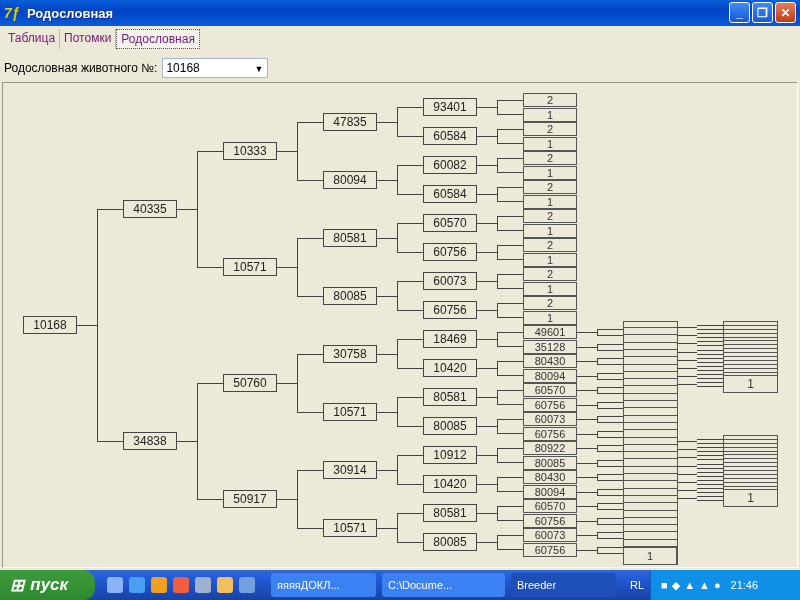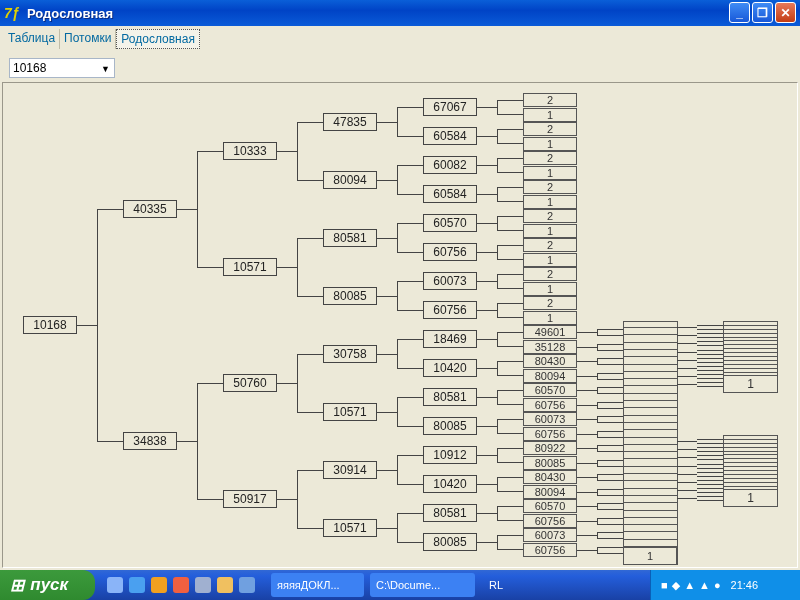--- a/index.html
+++ b/index.html
@@ -4,21 +4,21 @@
 <style>
   * { box-sizing: border-box; margin: 0; padding: 0; }
   body { width: 800px; height: 600px; overflow: hidden; background: #ece9d8; font-family: "Liberation Sans", sans-serif; position: relative; }
   .titlebar { position: absolute; left: 0; top: 0; width: 800px; height: 26px; background: linear-gradient(#0a5fd8, #0043c6 40%, #0a5bd8); display: flex; align-items: center; }
   .titlebar .app-icon { width: 18px; height: 16px; margin-left: 4px; color: #e0d000; font-weight: bold; font-size: 14px; font-style: italic; line-height: 16px; }
   .titlebar .title { color: #fff; font-weight: bold; font-size: 13px; margin-left: 5px; text-shadow: 1px 1px #0a2a80; }
   .tb-btns { position: absolute; right: 4px; top: 2px; display: flex; gap: 2px; }
   .tb-btn { width: 21px; height: 21px; border: 1px solid #fff; border-radius: 3px; background: linear-gradient(#3f8cf5, #1858d8); color: #fff; font-size: 12px; font-weight: bold; display: flex; align-items: center; justify-content: center; }
   .tb-btn.close { background: linear-gradient(#e87a5a, #c33c14); }
   .tabs { position: absolute; left: 4px; top: 29px; height: 20px; display: flex; font-size: 12px; }
-  .tab { padding: 2px 4px; color: #0369a1; border-right: 1px solid #c0bca8; }
+  .tab { padding: 2px 4px; color: #701a75; border-right: 1px solid #c0bca8; }
   .tab.active { border: 1px dotted #555; background: #f4f3ea; }
   .selector { position: absolute; left: 4px; top: 58px; display: flex; align-items: center; font-size: 12px; }
   .combo { margin-left: 5px; width: 106px; height: 20px; background: #fff; border: 1px solid #a8b6c8; display: flex; align-items: center; padding-left: 3px; position: relative; }
   .combo .arrow { position: absolute; right: 4px; top: 5px; font-size: 9px; }
   .panel { position: absolute; left: 2px; top: 82px; width: 796px; height: 486px; border: 1px solid #9a978a; border-right-color: #fff; border-bottom-color: #fff; }
   .node { position: absolute; width: 54px; height: 18px; border: 1px solid #444; background: #ece9d8; font-size: 12px; text-align: center; line-height: 16px; color: #222; }
   .cell { position: absolute; width: 54px; height: 14px; border: 1px solid #555; background: #ece9d8; font-size: 11px; text-align: center; line-height: 12px; color: #333; }
   .ln { position: absolute; background: #444; }
   .tiny { position: absolute; width: 54px; height: 6px; border-top: 1px solid #555; font-size: 7px; line-height: 6px; text-align: center; color: #444; overflow: hidden; }
   .rightbox { position: absolute; width: 55px; border: 1px solid #555; }
@@ -43,20 +43,21 @@
   </div>
 </div>
 
 <div class="tabs">
   <div class="tab">Таблица</div>
   <div class="tab">Потомки</div>
   <div class="tab active">Родословная</div>
 </div>
 
 <div class="selector">
+  <span>Родословная животного №:</span>
   <div class="combo">
     <span>10168</span>
     <span class="arrow">▼</span>
   </div>
 </div>
 
 <div class="panel" id="panel">
     <div class="node" style="left: 20px; top: 232.5px;">10168</div>
     <div class="ln" style="left: 74px; top: 241.5px; width: 20px; height: 1px;"></div>
     <div class="ln" style="left: 94px; top: 125.5px; width: 1px; height: 233px;"></div>
@@ -125,21 +126,21 @@
     <div class="node" style="left: 320px; top: 377.5px;">30914</div>
     <div class="ln" style="left: 374px; top: 386.5px; width: 20px; height: 1px;"></div>
     <div class="ln" style="left: 394px; top: 372px; width: 1px; height: 30px;"></div>
     <div class="ln" style="left: 394px; top: 372px; width: 26px; height: 1px;"></div>
     <div class="ln" style="left: 394px; top: 401px; width: 26px; height: 1px;"></div>
     <div class="node" style="left: 320px; top: 435.5px;">10571</div>
     <div class="ln" style="left: 374px; top: 444.5px; width: 20px; height: 1px;"></div>
     <div class="ln" style="left: 394px; top: 430px; width: 1px; height: 30px;"></div>
     <div class="ln" style="left: 394px; top: 430px; width: 26px; height: 1px;"></div>
     <div class="ln" style="left: 394px; top: 459px; width: 26px; height: 1px;"></div>
-    <div class="node" style="left: 420px; top: 15px;">67067</div>
+    <div class="node" style="left: 420px; top: 15px;">93401</div>
     <div class="ln" style="left: 474px; top: 24px; width: 20px; height: 1px;"></div>
     <div class="ln" style="left: 494px; top: 17px; width: 1px; height: 15px;"></div>
     <div class="ln" style="left: 494px; top: 17px; width: 26px; height: 1px;"></div>
     <div class="ln" style="left: 494px; top: 31px; width: 26px; height: 1px;"></div>
     <div class="node" style="left: 420px; top: 44px;">60584</div>
     <div class="ln" style="left: 474px; top: 53px; width: 20px; height: 1px;"></div>
     <div class="ln" style="left: 494px; top: 46px; width: 1px; height: 15px;"></div>
     <div class="ln" style="left: 494px; top: 46px; width: 26px; height: 1px;"></div>
     <div class="ln" style="left: 494px; top: 60px; width: 26px; height: 1px;"></div>
     <div class="node" style="left: 420px; top: 73px;">60082</div>
@@ -432,25 +433,28 @@
     </div>
   <div class="ql">
     <span style="background:#8ab4f8"></span>
     <span style="background:#4aa0f0"></span>
     <span style="background:#f0a020"></span>
     <span style="background:#f06040"></span>
     <span style="background:#a0b0d0"></span>
     <span style="background:#f0c060"></span>
     <span style="background:#70a0e0"></span>
   </div>
-  <div class="task" style="width:93px;margin-left:16px">
+  <div class="task" style="width:105px;margin-left:16px">
       <span>яяяяДОКЛ...</span>
     </div>
-  <div class="task" style="width:105px">
+  <div class="task" style="width:123px">
       <span>C:\Docume...</span>
+    </div>
+  <div class="task active" style="width:105px">
+      <span>Breeder</span>
     </div>
   <span style="color:#fff;font-size:11px;margin-left:14px">RL</span>
   <div class="tray">
     <span style="margin-left:10px">■</span>
     <span style="margin-left:4px">◆</span>
     <span style="margin-left:4px">▲</span>
     <span style="margin-left:4px">▲</span>
     <span style="margin-left:4px">●</span>
     <span style="margin-left:10px">21:46</span>
   </div>

